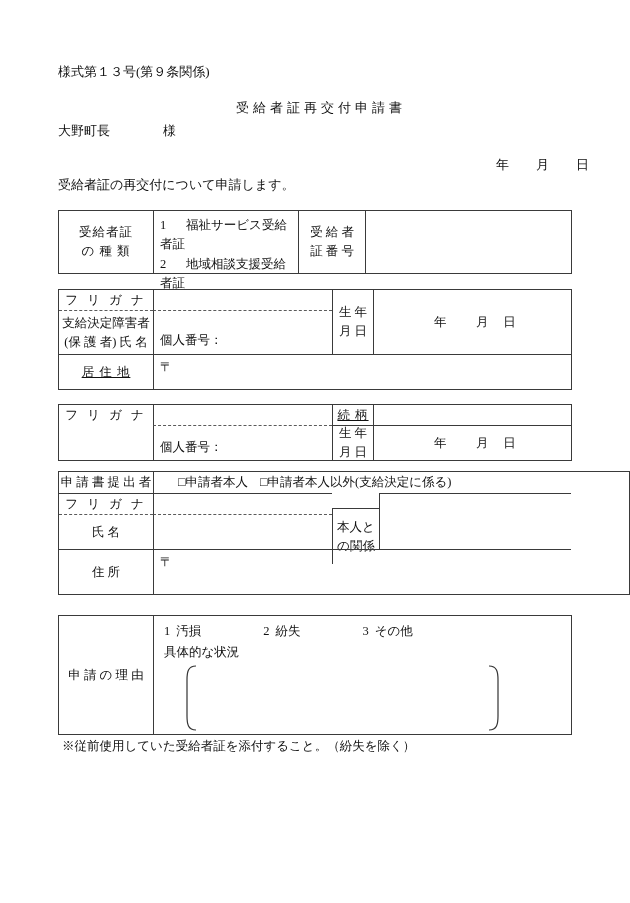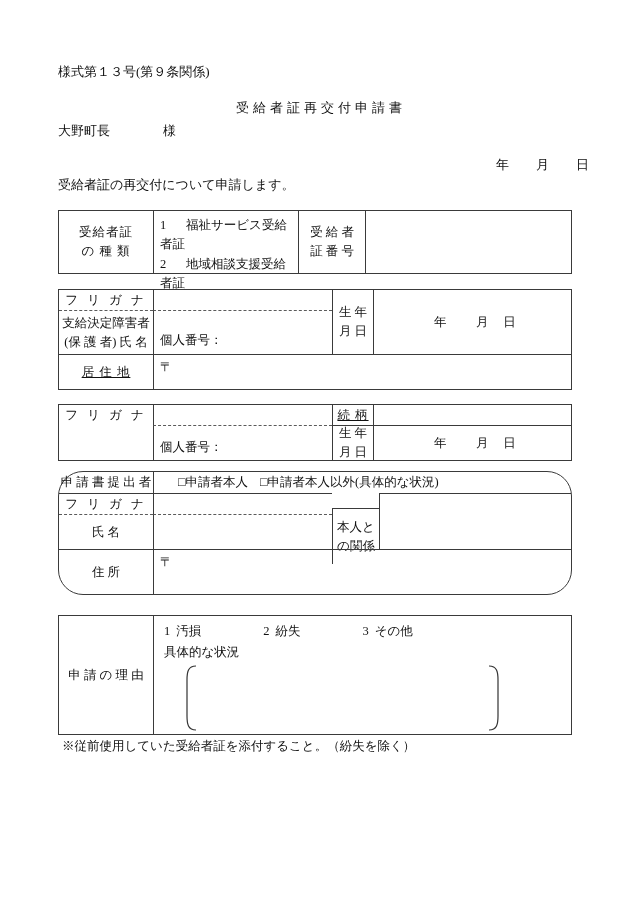--- a/index.html
+++ b/index.html
@@ -235,29 +235,29 @@
     </div>
     <div class="cell bl bt" style="left:314px; top:20px; width:198px; height:35px;">
       <div class="lbl">
         <div class="inner-date">
           <span class="g">年</span><span class="g">月</span><span>日</span>
         </div>
       </div>
     </div>
   </div>
 
-  <div class="tbl" style="left:58px; top:471px; width:514px; height:124px;border-radius:25px;">
+  <div class="tbl" style="left:58px; top:471px; width:572px; height:124px;">
 
     <div class="cell" style="left:0; top:0; width:94px; height:21px;">
       <div class="lbl">申 請 書 提 出 者</div>
     </div>
     <div class="cell bl" style="left:94px; top:0; width:418px; height:21px;">
       <div class="lbl" style="justify-content:flex-start;">
         <div class="chk-row">
-          <span>□申請者本人</span><span class="chk-gap"></span><span>□申請者本人以外(具体的な状況)</span>
+          <span>□申請者本人</span><span class="chk-gap"></span><span>□申請者本人以外(支給決定に係る)</span>
         </div>
       </div>
     </div>
 
     <div class="cell bt" style="left:0; top:21px; width:94px; height:21px;">
       <div class="lbl sp3">フ リ ガ ナ</div>
     </div>
     <div class="cell bl bt" style="left:94px; top:21px; width:179px; height:21px;">
       <div class="pad"></div>
     </div>

